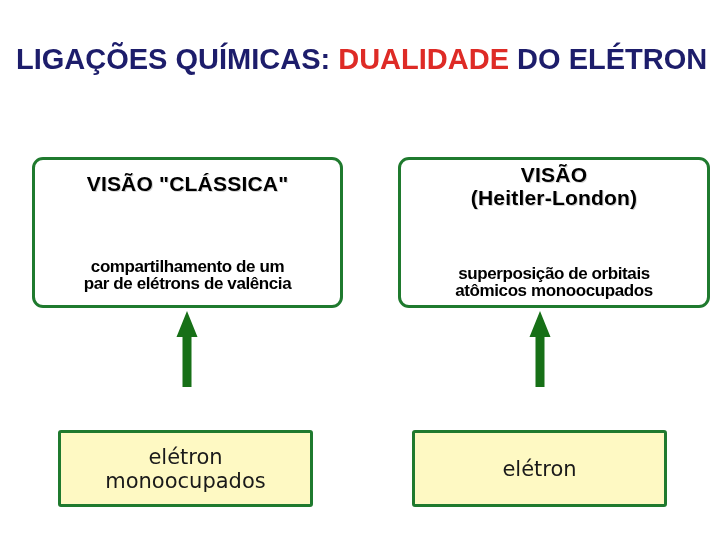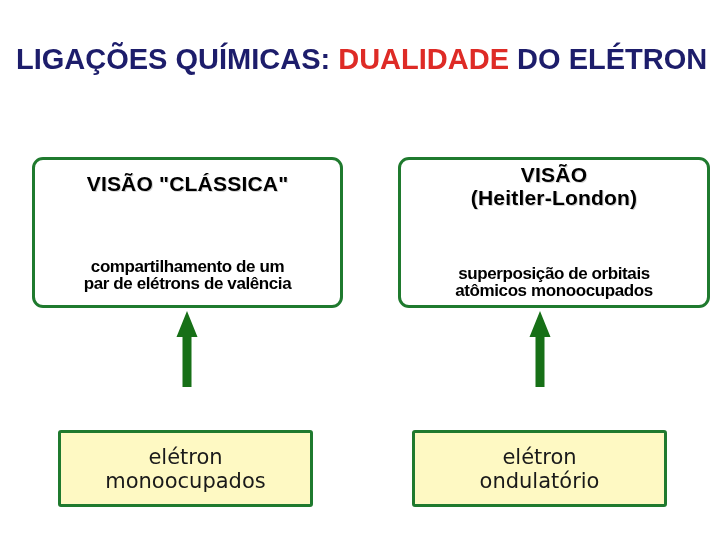--- a/index.html
+++ b/index.html
@@ -79,16 +79,15 @@
   <svg class="up-arrow right-arrow" viewBox="0 0 24 76" xmlns="http://www.w3.org/2000/svg">
     <polygon points="12,0 22.5,26 16.5,26 16.5,76 7.5,76 7.5,26 1.5,26" fill="#177017"></polygon>
   </svg>
 
   <div class="bottom-box left">
     <div>elétron</div>
     <div>monoocupados</div>
   </div>
   <div class="bottom-box right">
     <div>elétron</div>
-    <div>ondulatório</div>
   </div>
 
 </div>
 
 </body></html>

